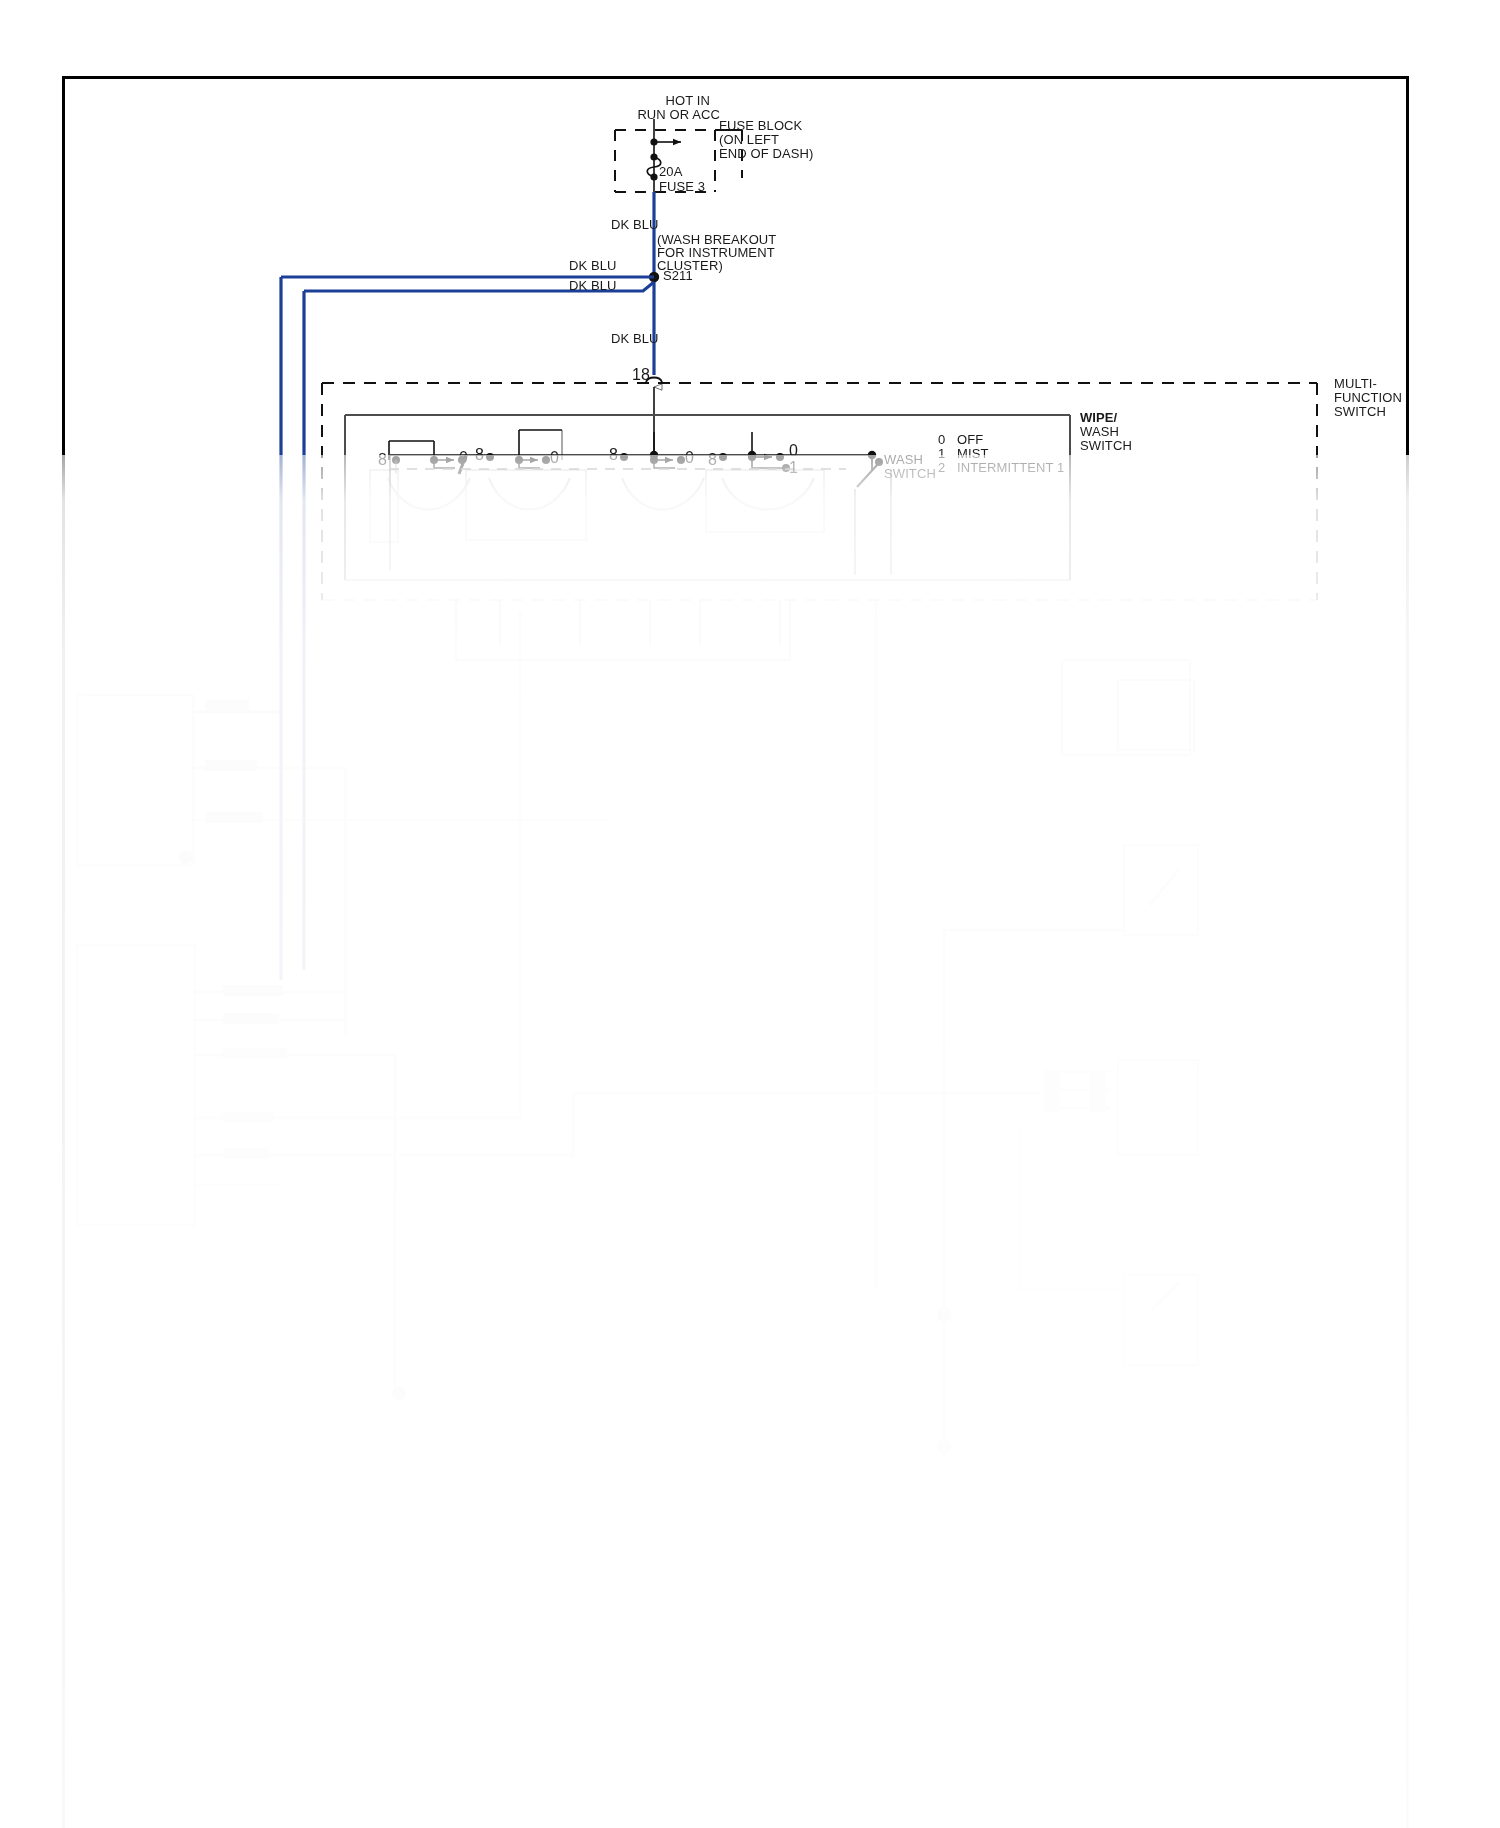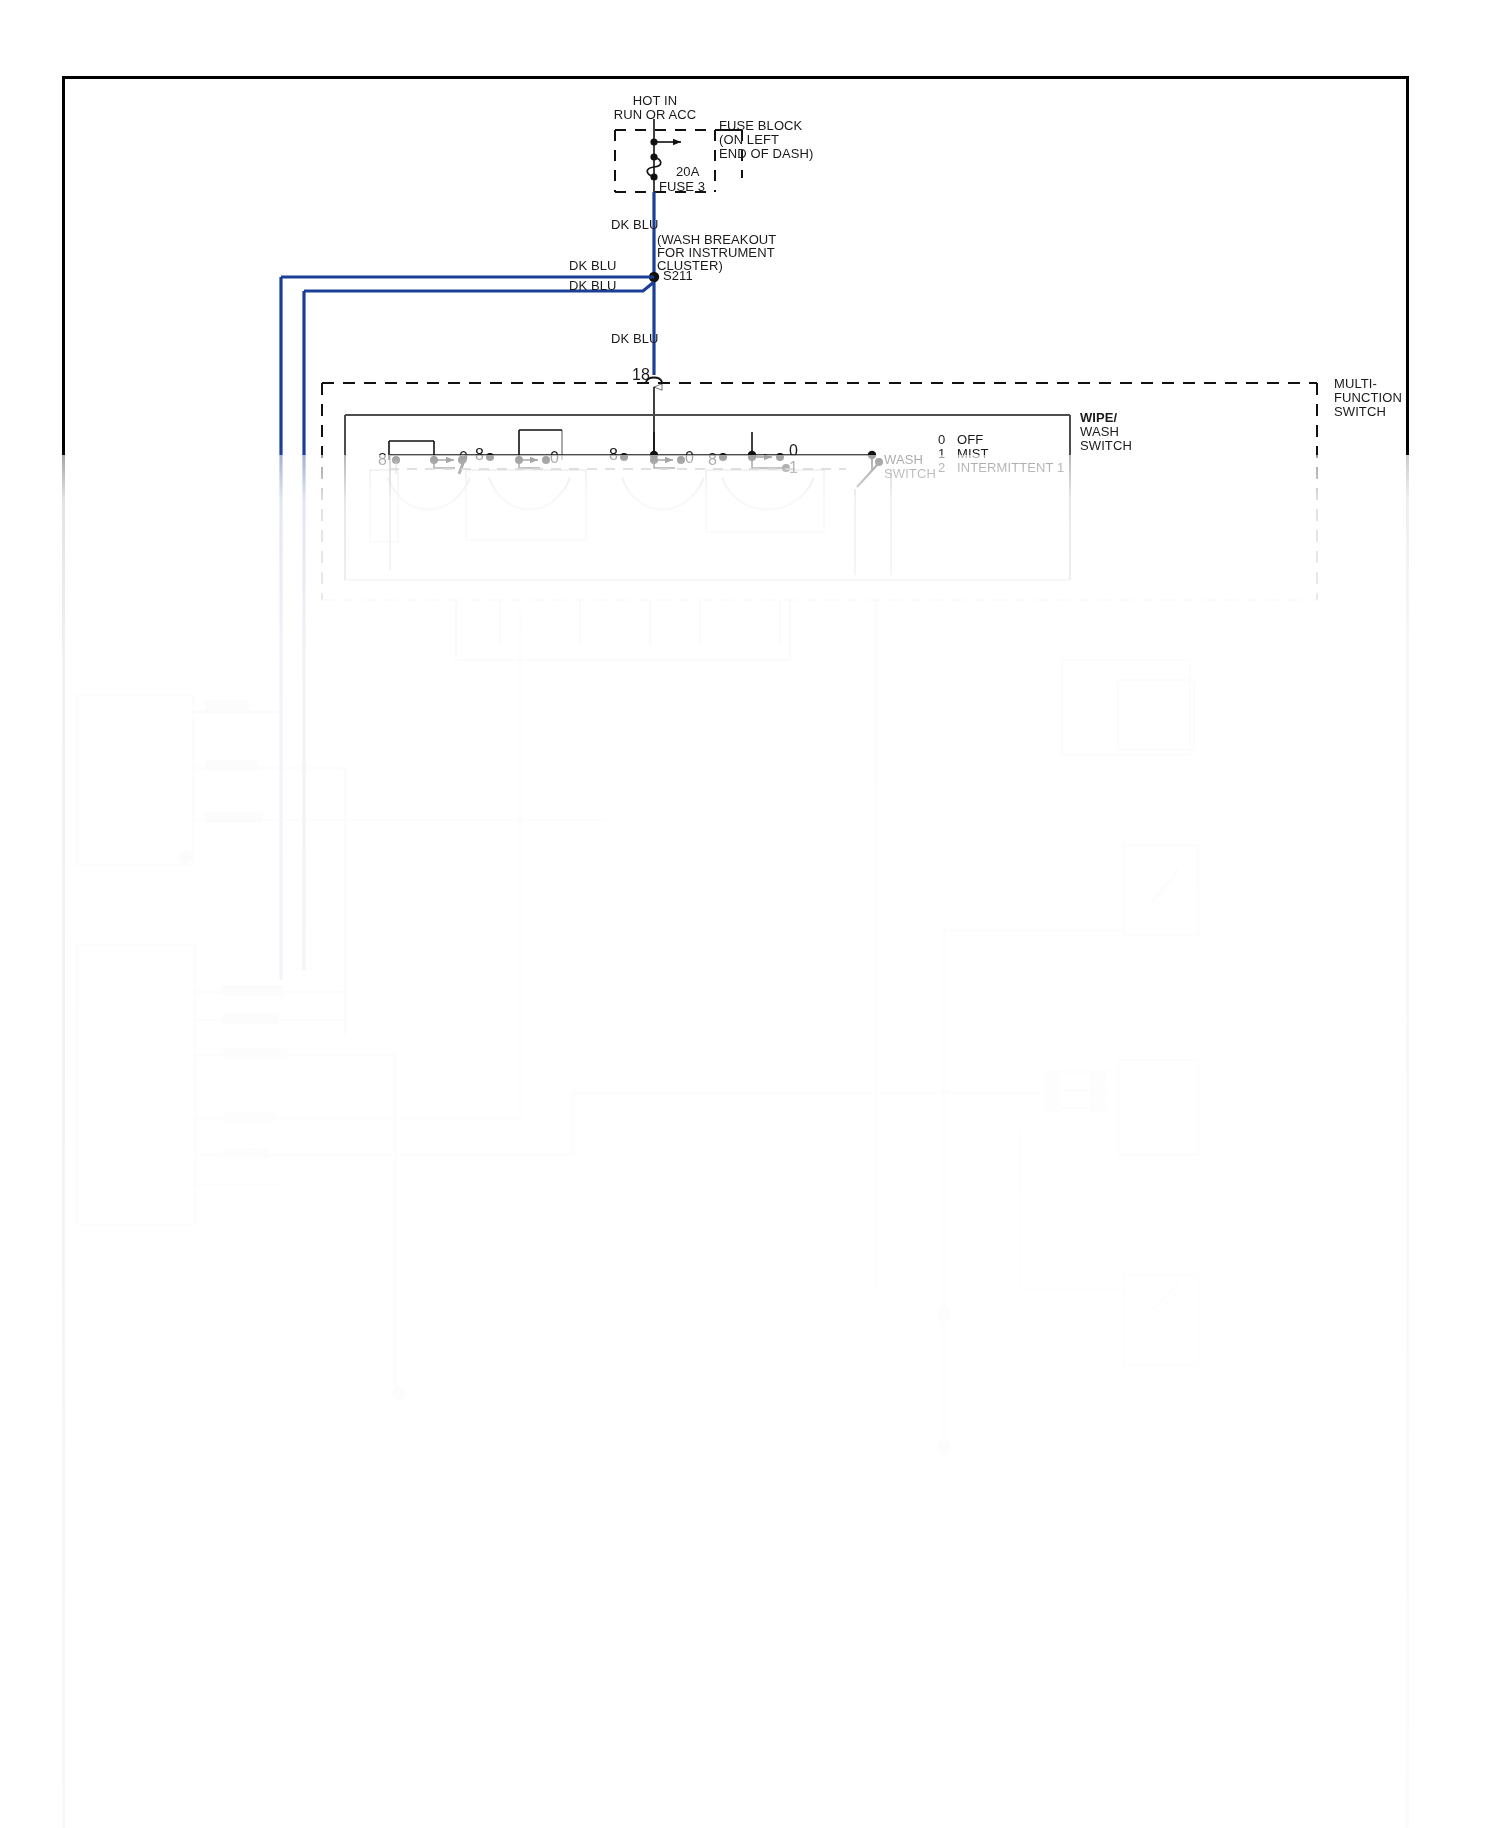--- a/index.html
+++ b/index.html
@@ -58,21 +58,21 @@
   .lbl {
     position: absolute;
     font-family: "Liberation Sans", sans-serif;
     font-size: 13px;
     color: #1a1a1a;
     line-height: 14.5px;
     white-space: pre;
     letter-spacing: 0.1px;
   }
   .lbl.sm  { font-size: 16px; }
-  .lbl.ctr { text-align: center; }
+  .lbl.ctr { text-align: right; }
 </style>
 </head>
 <body>
 
 <div id="page">
 
   <div id="diagram-frame"></div>
 
   <svg id="svg-layer" viewBox="0 0 1500 1828" xmlns="http://www.w3.org/2000/svg">
 
@@ -266,21 +266,21 @@
   </svg>
 
   <div class="lbl ctr" style="left:600px; top:94px; width:110px;">HOT IN</div>
   <div class="lbl ctr" style="left:590px; top:108px; width:130px;">RUN OR ACC</div>
 
   <div class="lbl" style="left:719px; top:119px;">FUSE BLOCK</div>
   <div class="lbl" style="left:719px; top:133px;">(ON LEFT</div>
   <div class="lbl" style="left:719px; top:147px;">END OF DASH)</div>
 
   <div class="lbl" style="left:659px; top:151px;margin-top:29px;">FUSE 3</div>
-  <div class="lbl" style="left:676px; top:165px;">20A</div>
+  <div class="lbl" style="left:659px; top:165px;">20A</div>
 
   <div class="lbl" style="left:611px; top:218px;">DK BLU</div>
 
   <div class="lbl" style="left:657px; top:233px;">(WASH BREAKOUT</div>
   <div class="lbl" style="left:657px; top:246px;">FOR INSTRUMENT</div>
   <div class="lbl" style="left:657px; top:259px;text-align:center;">CLUSTER)</div>
 
   <div class="lbl" style="left:663px; top:269px;">S211</div>
 
   <div class="lbl" style="left:569px; top:259px;">DK BLU</div>

